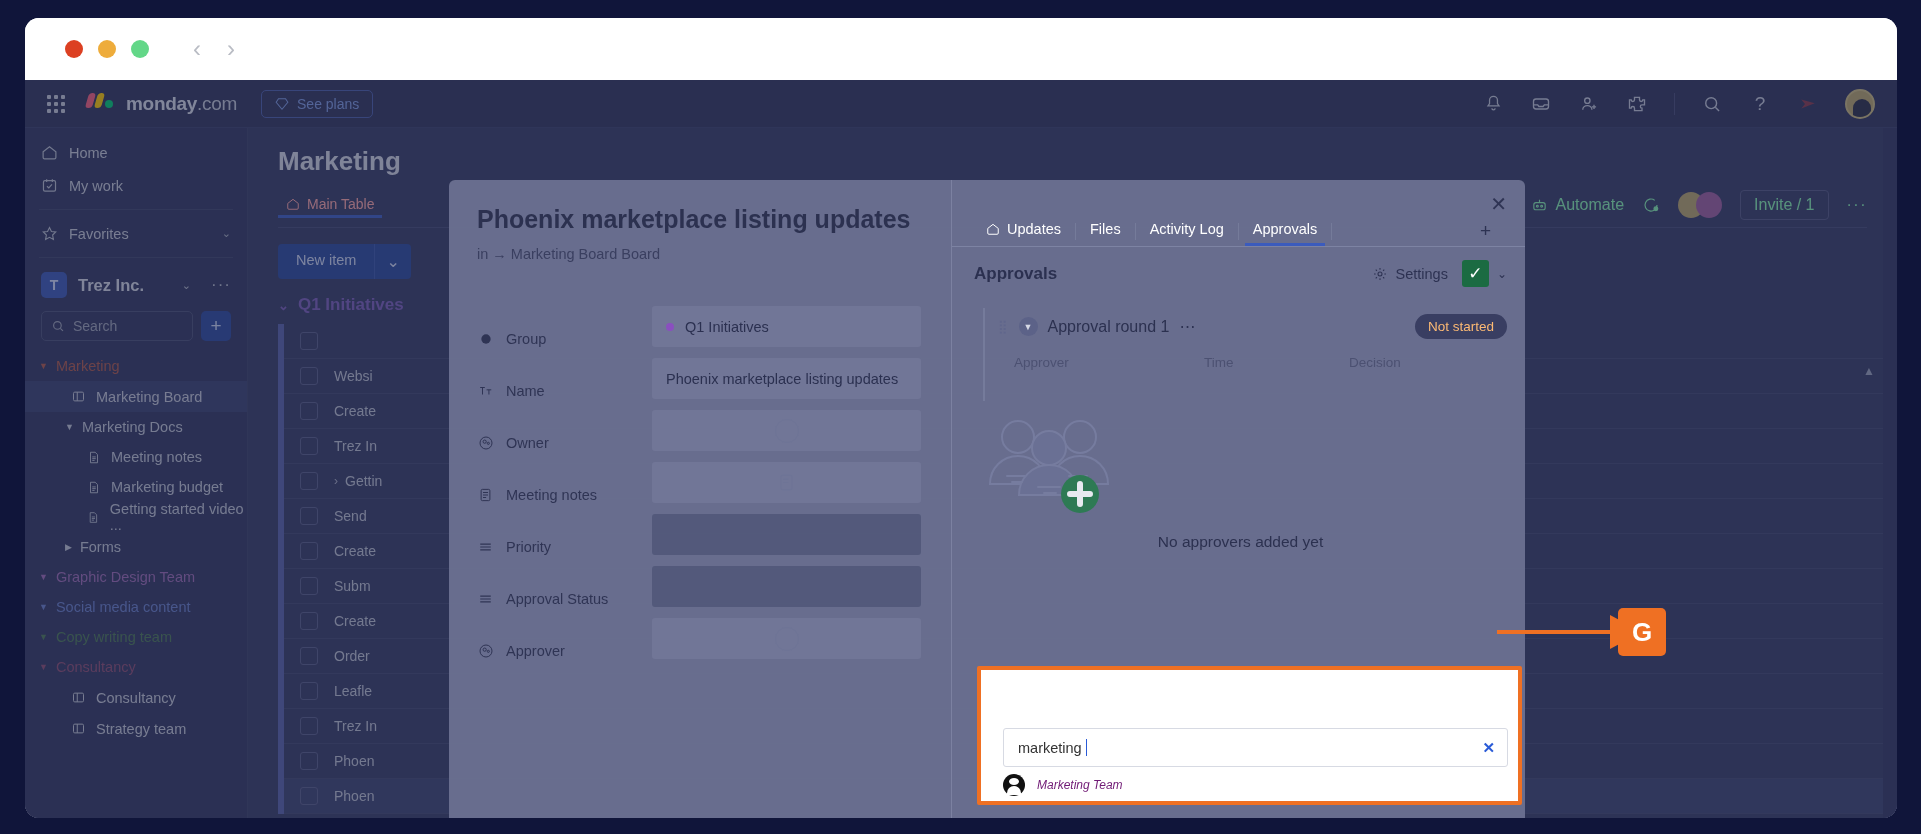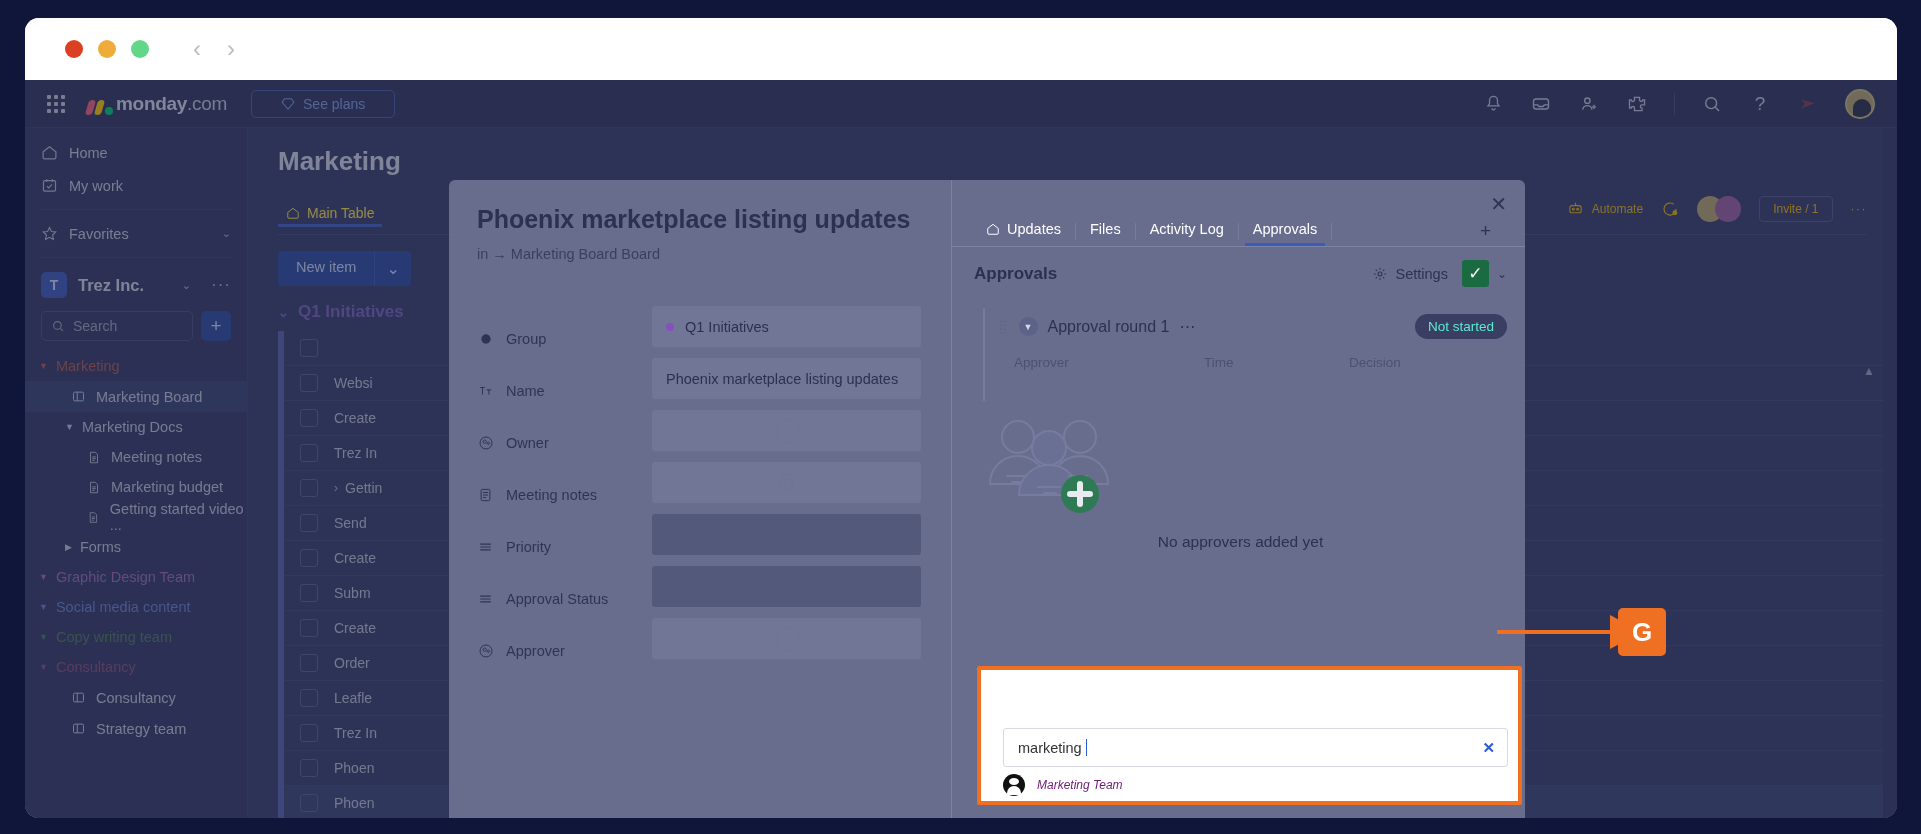--- a/index.html
+++ b/index.html
@@ -28,31 +28,31 @@
 
   
   .app { position: relative; height: 738px; background: #30355b; }
 
   .topbar {
     height: 48px; background: #31365c; display: flex; align-items: center;
     padding: 0 22px; border-bottom: 1px solid #3b406a;
   }
   .waffle { display: grid; grid-template-columns: repeat(3, 4px); gap: 3px; margin-right: 22px; }
   .waffle i { width: 4px; height: 4px; background: #c3c6d4; border-radius: 1px; display:block; }
-  .brand { display: flex; align-items: flex-end; gap: 3px; }
+  .brand { display: flex; align-items: flex-start; gap: 13px; }
   .brand-marks { display: flex; gap: 2px; align-items: flex-end; }
   .bm { width: 7px; border-radius: 4px; transform: skewX(-16deg); }
   .bm1 { height: 15px; background: #f65f7c; }
   .bm2 { height: 15px; background: #ffcb00; }
   .bm3 { height: 8px; width: 8px; border-radius: 50%; background: #00ca72; transform: none; }
   .brand-text { font-size: 19px; font-weight: bold; color: #d6d9e4; letter-spacing: -.3px; }
   .brand-text .dotcom { font-weight: normal; color: #c1c5d3; }
   .seeplans {
     margin-left: 24px; display: flex; align-items: center; gap: 8px;
-    border: 1px solid #4d5fa8; border-radius: 5px; padding: 5px 29px;
+    border: 1px solid #4d5fa8; border-radius: 5px; padding: 5px 13px;
     color: #7f9ae0; font-size: 14px;
   }
   .topbar-right { margin-left: auto; display: flex; align-items: center; gap: 26px; }
   .ticon { color: #c2c6d5; width: 22px; height: 22px; display:flex; align-items:center; justify-content:center; }
   .tdivider { width: 1px; height: 22px; background: #4a4f78; }
   .avatar-top { width: 30px; height: 30px; border-radius: 50%; background: #b8a46a; border: 2px solid #c8b87e; position: relative; overflow: hidden; }
   .avatar-top::after { content:""; position:absolute; left:6px; top:8px; width:18px; height:22px; background:#2d3047; border-radius:9px 9px 0 0;}
 
   
   .sidebar {
@@ -87,24 +87,24 @@
   .board-row { display: flex; align-items: center; gap: 10px; height: 31px; padding-left: 46px; color: #c4c7d5; font-size: 14.5px; }
   .board-row.active { background: #3c4370; }
   .doc-row { display: flex; align-items: center; gap: 10px; height: 30px; padding-left: 62px; color: #c0c4d3; font-size: 14.5px; }
   .sub-grp { display: flex; align-items: center; gap: 8px; height: 30px; padding-left: 40px; color: #c0c4d3; font-size: 14.5px; }
 
   
   .content { position: absolute; left: 223px; top: 48px; right: 0; bottom: 0; background: #383d65; }
   .board-head { padding: 18px 30px 0; }
   .board-title { font-size: 26px; font-weight: bold; color: #d2d5e1; }
   .board-tabs { display: flex; align-items: center; gap: 7px; margin-top: 13px; padding-bottom: 7px; }
-  .board-tab { display: flex; align-items: center; gap: 7px; font-size: 14px; color: #fde047; padding: 3px 8px; margin-top: 12px; }
+  .board-tab { display: flex; align-items: center; gap: 7px; font-size: 14px; color: #fca5a5; padding: 3px 8px; }
   .board-tab.active { border-bottom: 3px solid #3f5fc0; }
   .board-underline { height: 1px; background: #474c75; margin: 0 0 0 0; }
-  .board-actions { display: flex; align-items: center; gap: 18px; margin-left: auto; color: #eab308; font-size: 12px; }
+  .board-actions { display: flex; align-items: center; gap: 18px; margin-left: auto; color: #86efac; font-size: 16px; }
   .newitem { display: flex; margin: 16px 30px 0; }
   .newitem-main { background: #2d4a9c; color: #cdd6ef; font-size: 14.5px; padding: 8px 18px; border-radius: 4px 0 0 4px; }
   .newitem-chev { background: #2d4a9c; color: #cdd6ef; padding: 8px 11px; border-left: 1px solid #3d59ab; border-radius: 0 4px 4px 0; }
   .grouprow { margin: 16px 30px 0; display: flex; align-items: center; gap: 9px; color: #7b5fb8; font-size: 17px; font-weight: bold; }
   .tablewrap { margin: 9px 0 0 30px; }
   .trow { display: flex; align-items: center; height: 35px; border-bottom: 1px solid #434870; }
   .trow.sel { background: #3e4470; }
   .tbar { width: 6px; height: 35px; background: #5a62a8; }
   .tcheck { width: 18px; height: 18px; border: 1px solid #5a5f88; border-radius: 3px; margin: 0 16px; }
   .tname { color: #bcc0d0; font-size: 14px; }
@@ -151,21 +151,21 @@
   .gc-chev { color: #2d3252; font-size: 12px; margin-left: 8px; }
 
   .round-area { position: relative; padding: 0 18px 0 22px; }
   .timeline { position: absolute; left: 31px; top: 8px; bottom: 150px; width: 2px; background: rgba(120,126,158,0.85); }
   .timeline-knob { position: absolute; left: 26px; top: 435px; width: 13px; height: 13px; border-radius: 50%; background: #7d83a8; }
   .round-row { display: flex; align-items: center; gap: 10px; padding: 14px 0 10px 24px; }
   .drag { color: #60668c; font-size: 13px; letter-spacing: 1px; line-height: .6; }
   .round-toggle { width: 19px; height: 19px; border-radius: 50%; background: #5c6288; color: #d6d9e6; display: flex; align-items: center; justify-content: center; font-size: 9px; }
   .round-name { font-size: 16px; color: #2c3150; }
   .round-dots { color: #2d3252; font-size: 16px; letter-spacing: 1.5px; }
-  .status-pill { margin-left: auto; background: #393e62; color: #5eead4; font-size: 13.5px; padding: 5px 13px; border-radius: 14px; }
+  .status-pill { margin-left: auto; background: #393e62; color: #fdba74; font-size: 13.5px; padding: 5px 13px; border-radius: 14px; }
   .cols { display: flex; padding-left: 40px; color: #4c5172; font-size: 13.5px; margin-top: 6px; }
   .col-approver { width: 190px; }
   .col-time { width: 145px; }
   .empty { text-align: center; margin-top: 42px; }
   .empty-text { color: #2c3150; font-size: 15.5px; margin-top: 16px; }
 
   
   .hl-box {
     position: absolute; left: 952px; top: 586px; width: 545px; height: 139px;
     border: 4px solid #ef7023; background: #ffffff; border-radius: 2px; z-index: 30;

